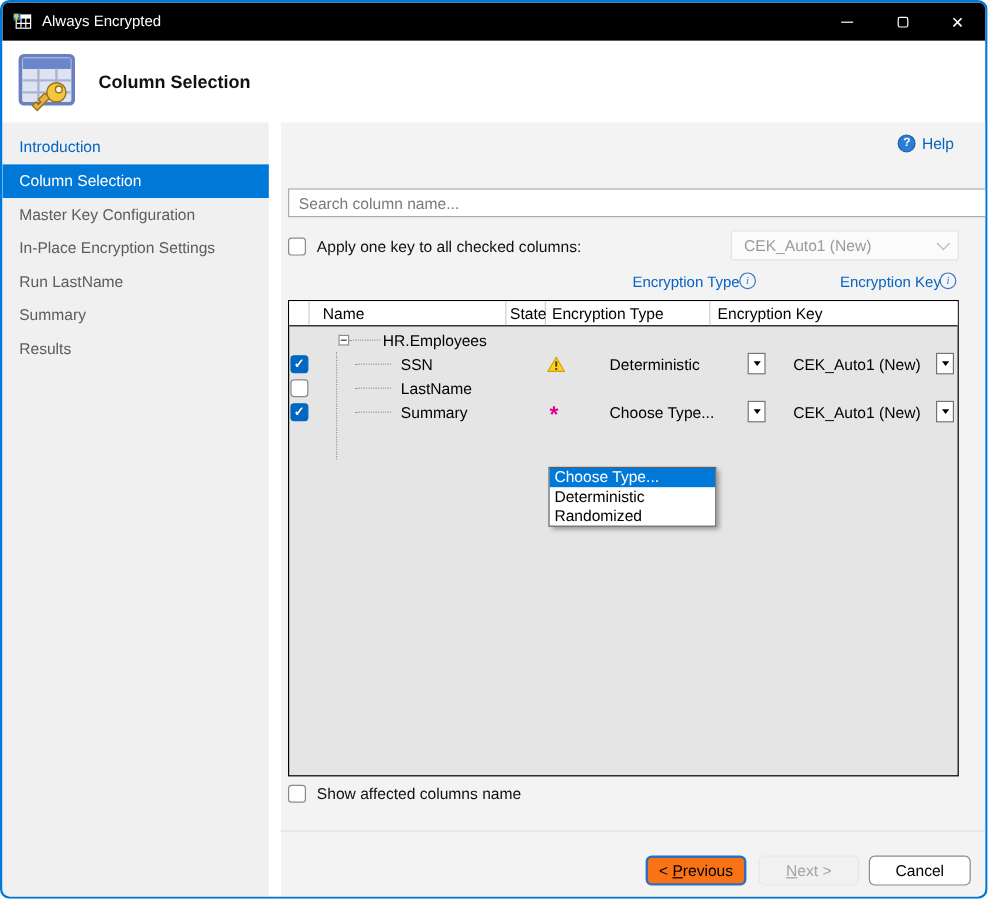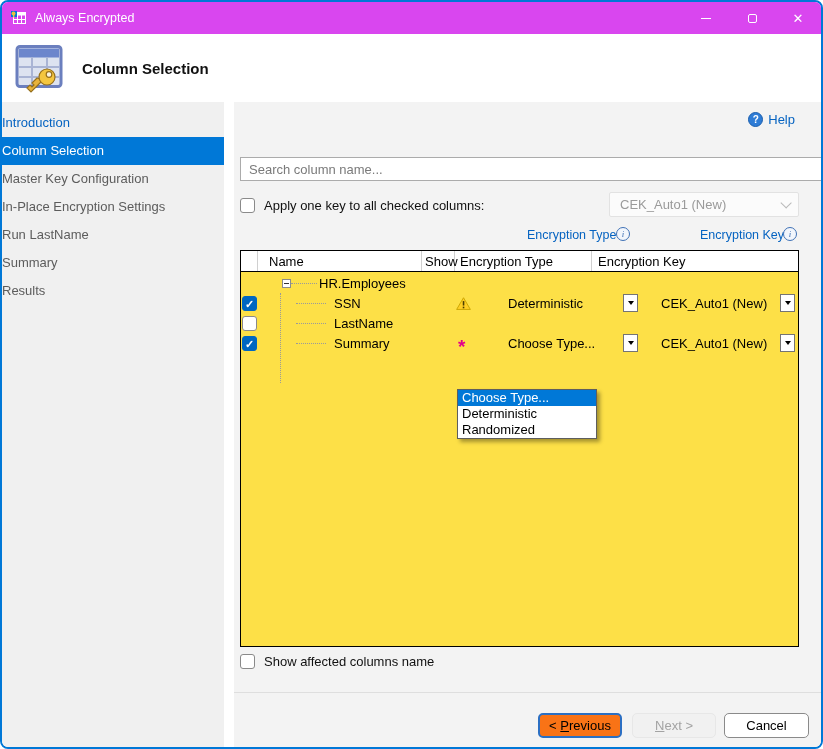--- a/index.html
+++ b/index.html
@@ -1,39 +1,39 @@
 <!DOCTYPE html>
 <html><head>
 <meta charset="utf-8">
 <style>
   * { margin:0; padding:0; box-sizing:border-box; }
   body { font-family:"Liberation Sans", sans-serif; background:#fff; }
   .window{position:relative;width:823px;height:749px;border:2px solid #0078D7;border-radius:8px;overflow:hidden;background:#fff;}
 
   
-  .titlebar{position:absolute;left:0;top:0;width:100%;height:32px;background:#d946ef;display:flex;align-items:center;}
+  .titlebar{position:absolute;left:0;top:0;width:100%;height:32px;background:#000000;display:flex;align-items:center;}
   .titlebar .title{color:#fff;font-size:12.5px;margin-left:8px;}
   .app-icon{margin-left:9px;display:flex;align-items:center;}
   .win-btns{position:absolute;right:0;top:0;height:32px;display:flex;}
   .wbtn{width:46px;height:32px;display:flex;align-items:center;justify-content:center;color:#fff;}
   .glyph-min{width:10px;height:1px;background:#fff;display:block;}
   .glyph-max{width:9px;height:9px;border:1px solid #fff;border-radius:2px;display:block;}
   .glyph-close{font-size:13px;line-height:1;color:#fff;}
 
   
   .header{position:absolute;left:0;top:32px;width:100%;height:68px;background:#fff;}
   .wizard-icon{position:absolute;left:13px;top:9px;}
   .page-title{position:absolute;left:80px;top:26px;font-size:15px;font-weight:bold;color:#111;}
 
   
   .sidebar{position:absolute;left:0;top:100px;width:222px;height:649px;background:#F0F0F0;}
   .divstrip{position:absolute;left:222px;top:100px;width:10px;height:649px;background:#FFFFFF;}
   .contentbg{position:absolute;left:232px;top:100px;width:591px;height:649px;background:#F3F3F3;}
 
-  .step{height:28px;line-height:28px;font-size:13px;color:#5C5C5C;cursor:default;}
+  .step{height:28px;line-height:28px;padding-left:14px;font-size:13px;color:#5C5C5C;cursor:default;}
   .steps{position:absolute;top:107px;left:0;width:222px;}
   .step.visited{color:#0563C1;}
   .step.active{background:#0078D7;color:#fff;}
 
   
   .help{position:absolute;top:110px;right:26px;display:flex;align-items:center;gap:5px;font-size:13px;color:#0563C1;cursor:pointer;}
   .help-icon{width:15px;height:15px;border-radius:50%;background:#2E7CD6;color:#fff;font-size:10px;font-weight:bold;display:flex;align-items:center;justify-content:center;border:1px solid #1B5FAE;}
 
   
   .search{position:absolute;left:238px;top:155px;width:649px;height:24px;border:1px solid #ABABAB;background:#fff;font-size:13px;padding:0 8px;font-family:"Liberation Sans",sans-serif;outline:none;}
@@ -43,21 +43,21 @@
   .cb.on::after{content:"\2713";color:#fff;font-size:11px;font-weight:bold;display:block;text-align:center;line-height:14px;}
   .apply-row{position:absolute;left:238px;top:196px;display:flex;align-items:center;gap:9px;font-size:13px;color:#111;}
   .combo{position:absolute;left:607px;top:190px;width:190px;height:25px;background:#FBFBFB;border:1px solid #E2E2E2;border-radius:2px;display:flex;align-items:center;justify-content:space-between;padding:0 10px;font-size:13px;color:#9A9A9A;}
   .chev{width:8px;height:8px;border-right:1.4px solid #B9B9B9;border-bottom:1.4px solid #B9B9B9;transform:rotate(45deg) translateY(-3px);}
 
   
   .col-link{position:absolute;top:226px;font-size:12.5px;color:#0563C1;cursor:pointer;}
   .info{position:absolute;top:225px;width:14px;height:14px;border-radius:50%;border:1px solid #3F71B5;color:#3F71B5;background:#F2F6FC;font-size:9px;font-style:italic;font-family:"Liberation Serif",serif;display:flex;align-items:center;justify-content:center;cursor:pointer;}
 
   
-  .grid{position:absolute;left:238px;top:248px;width:559px;height:397px;background:#fde047;border:1px solid #000;}
+  .grid{position:absolute;left:238px;top:248px;width:559px;height:397px;background:#e5e5e5;border:1px solid #000;}
   .thead{position:absolute;left:0;top:0;width:100%;height:21px;display:grid;grid-template-columns:17px 164px 33px 137px 1fr;border-bottom:1px solid #000;background:#fff;}
   .th{font-size:13px;color:#000;display:flex;align-items:center;border-right:1px solid #D0D0D0;}
   .th:last-child{border-right:none;}
   .th.name{padding-left:11px;}
   .th.state{padding-left:3px;}
   .th.type{padding-left:5px;}
   .th.key{padding-left:6px;}
   .tbody{position:absolute;left:0;top:22px;width:100%;bottom:0;}
   .row{height:20px;display:grid;grid-template-columns:17px 164px 33px 137px 1fr;align-items:center;font-size:13px;color:#000;gap:16px;}
   .cell{height:20px;display:flex;align-items:center;position:relative;}
@@ -175,21 +175,21 @@
 
   <span class="col-link" style="left:525px;">Encryption Type</span>
   <span class="info" style="left:614px;">i</span>
   <span class="col-link" style="left:698px;">Encryption Key</span>
   <span class="info" style="left:781px;">i</span>
 
   <div class="grid">
     <div class="thead">
       <div class="th cbcol"></div>
       <div class="th name">Name</div>
-      <div class="th state">Show</div>
+      <div class="th state">State</div>
       <div class="th type">Encryption Type</div>
       <div class="th key">Encryption Key</div>
     </div>
     <div class="tbody">
       <div class="vline"></div>
 
       <div class="row">
         <div class="cell cbcol"></div>
         <div class="cell name">
           <span class="expander"></span>

